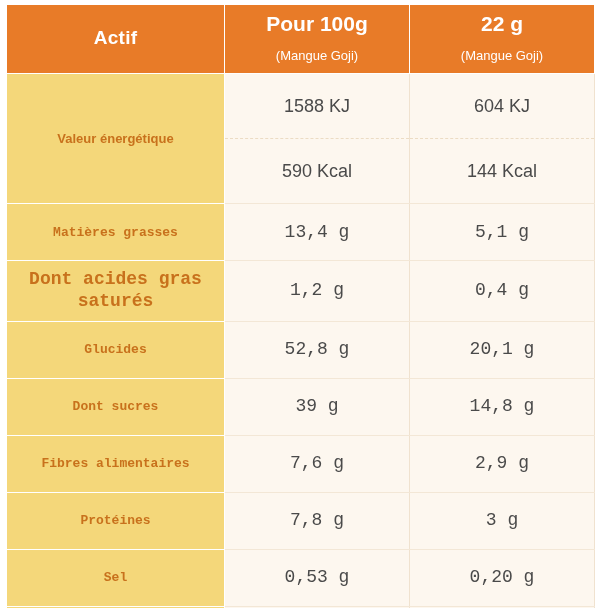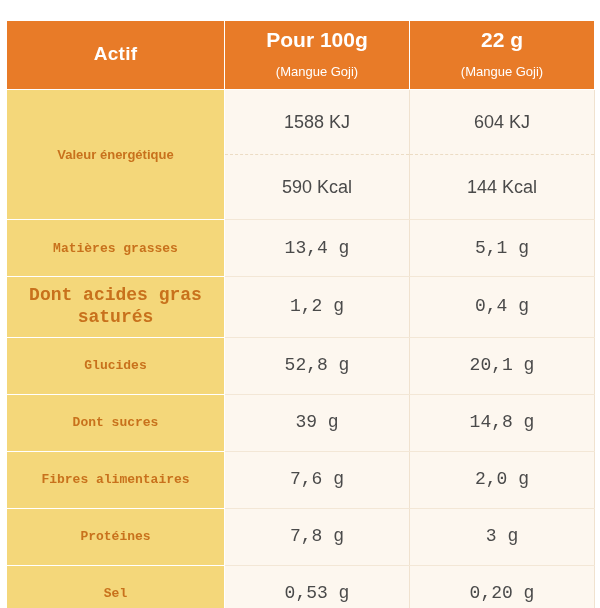--- a/index.html
+++ b/index.html
@@ -10,21 +10,21 @@
   body {
     width: 600px;
     height: 608px;
     font-family: "Liberation Sans", sans-serif;
     overflow: hidden;
   }
   .table-wrap {
     width: 600px;
     height: 532px;
     box-sizing: border-box;
-    padding: 20px 6px 6px 6px;
+    padding: 4px 6px 6px 6px;
   }
   table.nutrition {
     width: 588px;
     border-collapse: collapse;
     table-layout: fixed;
   }
   col.c-actif { width: 218px; }
   col.c-100   { width: 185px; }
   col.c-38    { width: 185px; }
 
@@ -146,21 +146,21 @@
 
       <tr class="row-h56">
         <td class="label">Dont sucres</td>
         <td class="value">39 g</td>
         <td class="value">14,8 g</td>
       </tr>
 
       <tr class="row-h56">
         <td class="label">Fibres alimentaires</td>
         <td class="value">7,6 g</td>
-        <td class="value">2,0 g</td>
+        <td class="value">2,9 g</td>
       </tr>
 
       <tr class="row-h56">
         <td class="label">Protéines</td>
         <td class="value">7,8 g</td>
         <td class="value">3 g</td>
       </tr>
 
       <tr class="row-h56">
         <td class="label">Sel</td>

